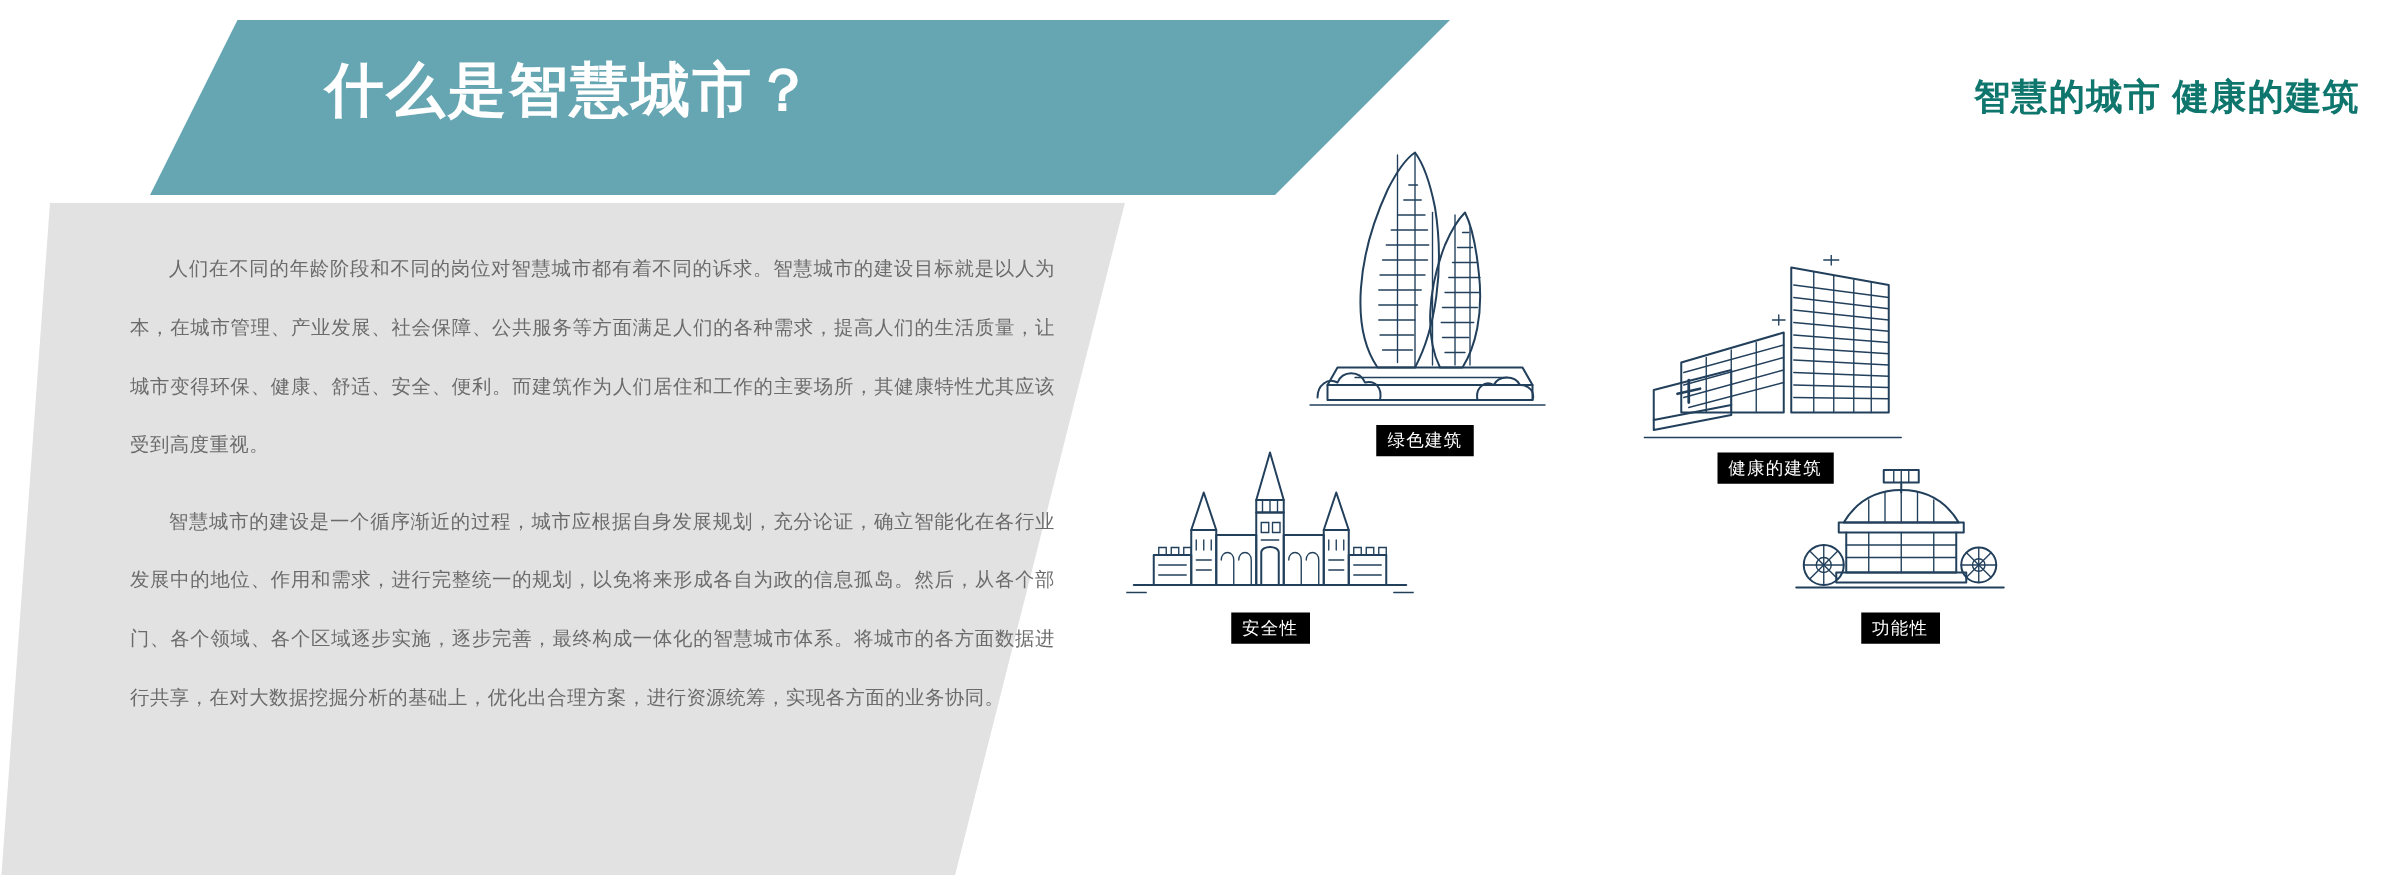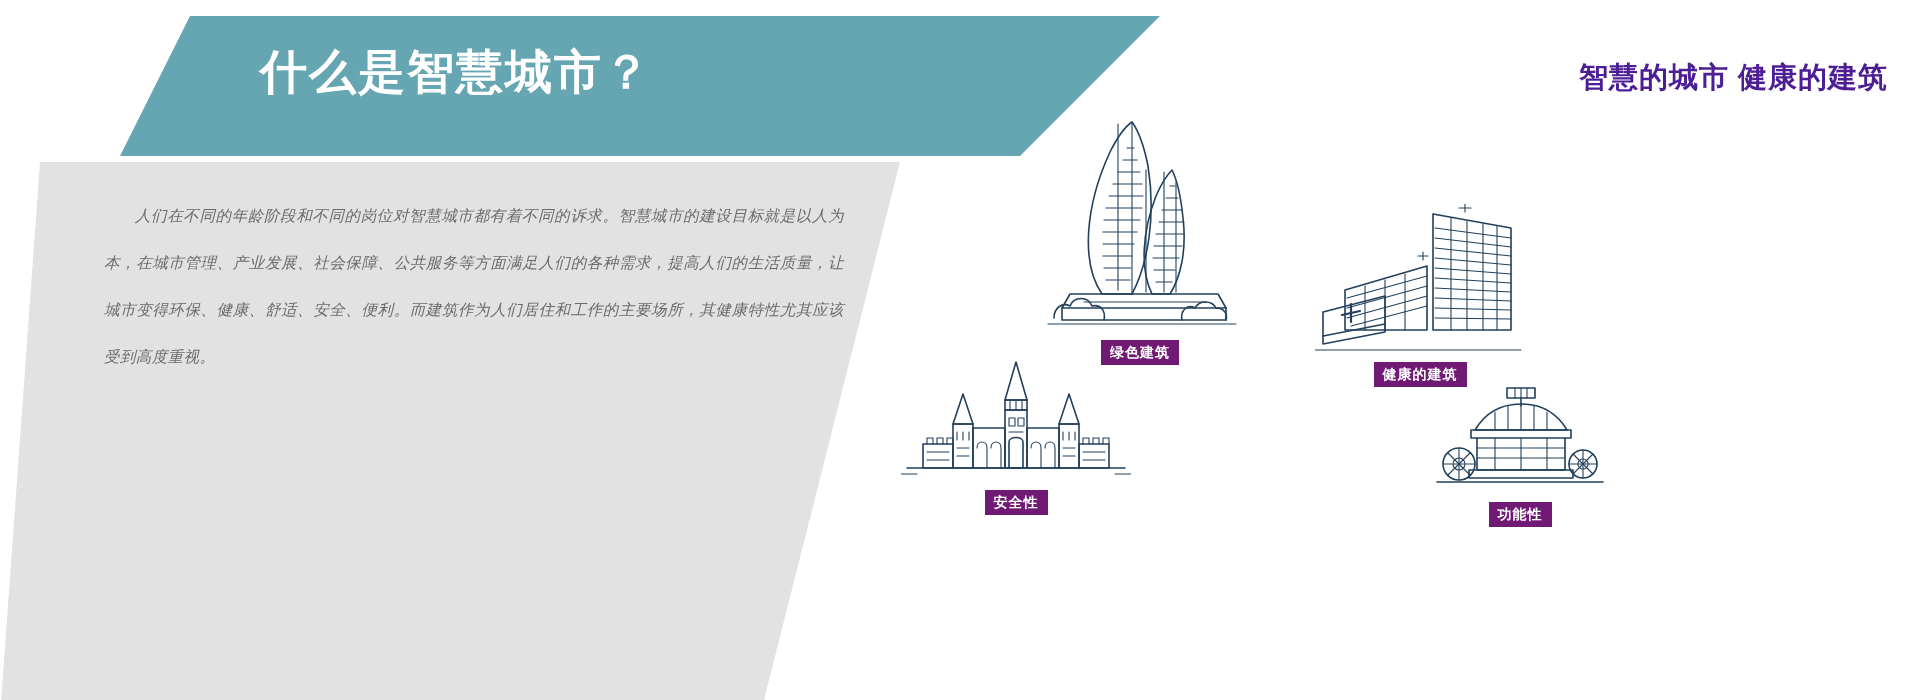--- a/index.html
+++ b/index.html
@@ -18,69 +18,70 @@
     background:#66a6b2;
     clip-path:polygon(190px 0, 1160px 0, 1020px 140px, 120px 140px);
   }
   .banner-title{
     position:absolute;left:260px;top:32px;
     font-size:47px;font-weight:bold;color:#ffffff;
     letter-spacing:2px;line-height:1;white-space:nowrap;
   }
   .headline{
     position:absolute;right:32px;top:42px;
-    font-size:29px;font-weight:bold;color:#4c1d95;
+    font-size:29px;font-weight:bold;color:#0f766e;
     letter-spacing:1px;white-space:nowrap;
   }
 
   
   .panel{
     position:absolute;left:0;top:146px;width:900px;height:554px;
     background:#e2e2e2;
     clip-path:polygon(40px 0, 900px 0, 760px 554px, 0 554px);
   }
   .copy{
     position:absolute;left:104px;top:176px;width:740px;
     color:#6b6b6b;font-size:15.5px;line-height:47px;
     letter-spacing:.4px;
   }
-  .copy p{margin:0 0 14px 0;text-indent:2em;text-align:justify;font-style:italic;}
+  .copy p{margin:0 0 14px 0;text-indent:2em;text-align:justify;}
   .copy p:last-child{margin-bottom:0;}
 
   
   .illus{position:absolute;left:860px;top:96px;width:1060px;height:470px;}
   .item{position:absolute;text-align:center;}
   .item svg{display:block;margin:0 auto;}
   .badge{
-    display:inline-block;background:#701a75;color:#fff;
-    font-size:14px;font-weight:bold;letter-spacing:1px;
+    display:inline-block;background:#000000;color:#fff;
+    font-size:14px;font-weight:normal;letter-spacing:1px;
     padding:4px 9px;line-height:1.2;margin-top:8px;white-space:nowrap;
   }
   
   .it-green {left:150px; top:0px;  width:260px;}
   .it-health{left:430px; top:92px; width:260px;}
   .it-safe  {left:16px;   top:248px;width:280px;}
   .it-live  {left:300px; top:268px;width:220px;}
-  .it-func  {left:530px; top:272px;width:260px;}
+  .it-func  {left:530px; top:260px;width:260px;}
   .ln{fill:none;stroke:#22405c;stroke-width:1.6;stroke-linejoin:round;stroke-linecap:round;}
   .ln-thin{fill:none;stroke:#22405c;stroke-width:1.1;stroke-linecap:round;}
   .ln-w{fill:none;stroke:#22405c;stroke-width:2.2;stroke-linejoin:round;stroke-linecap:round;}
 </style>
 </head>
 <body>
 
 <div id="stage">
 
   <div class="banner"></div>
   <div class="banner-title">什么是智慧城市？</div>
   <div class="headline">智慧的城市  健康的建筑</div>
 
   <div class="panel"></div>
   <div class="copy">
     <p>人们在不同的年龄阶段和不同的岗位对智慧城市都有着不同的诉求。智慧城市的建设目标就是以人为本，在城市管理、产业发展、社会保障、公共服务等方面满足人们的各种需求，提高人们的生活质量，让城市变得环保、健康、舒适、安全、便利。而建筑作为人们居住和工作的主要场所，其健康特性尤其应该受到高度重视。</p>
+    <p>智慧城市的建设是一个循序渐近的过程，城市应根据自身发展规划，充分论证，确立智能化在各行业发展中的地位、作用和需求，进行完整统一的规划，以免将来形成各自为政的信息孤岛。然后，从各个部门、各个领域、各个区域逐步实施，逐步完善，最终构成一体化的智慧城市体系。将城市的各方面数据进行共享，在对大数据挖掘分析的基础上，优化出合理方案，进行资源统筹，实现各方面的业务协同。</p>
   </div>
 
   <div class="illus">
 
     <div class="item it-green">
       <svg width="200" height="220" viewBox="0 0 200 220">
         <path class="ln" d="M62 182 C40 150 46 92 70 40 C78 24 86 14 92 10 C98 18 104 34 108 54 C116 104 108 152 92 182 Z"></path>
         <path class="ln" d="M112 182 C100 158 102 120 116 84 C122 70 128 62 132 58 C137 68 141 86 143 106 C147 140 140 166 130 182 Z"></path>
         <g class="ln-thin">
           <path d="M66 168 L90 168"></path>

